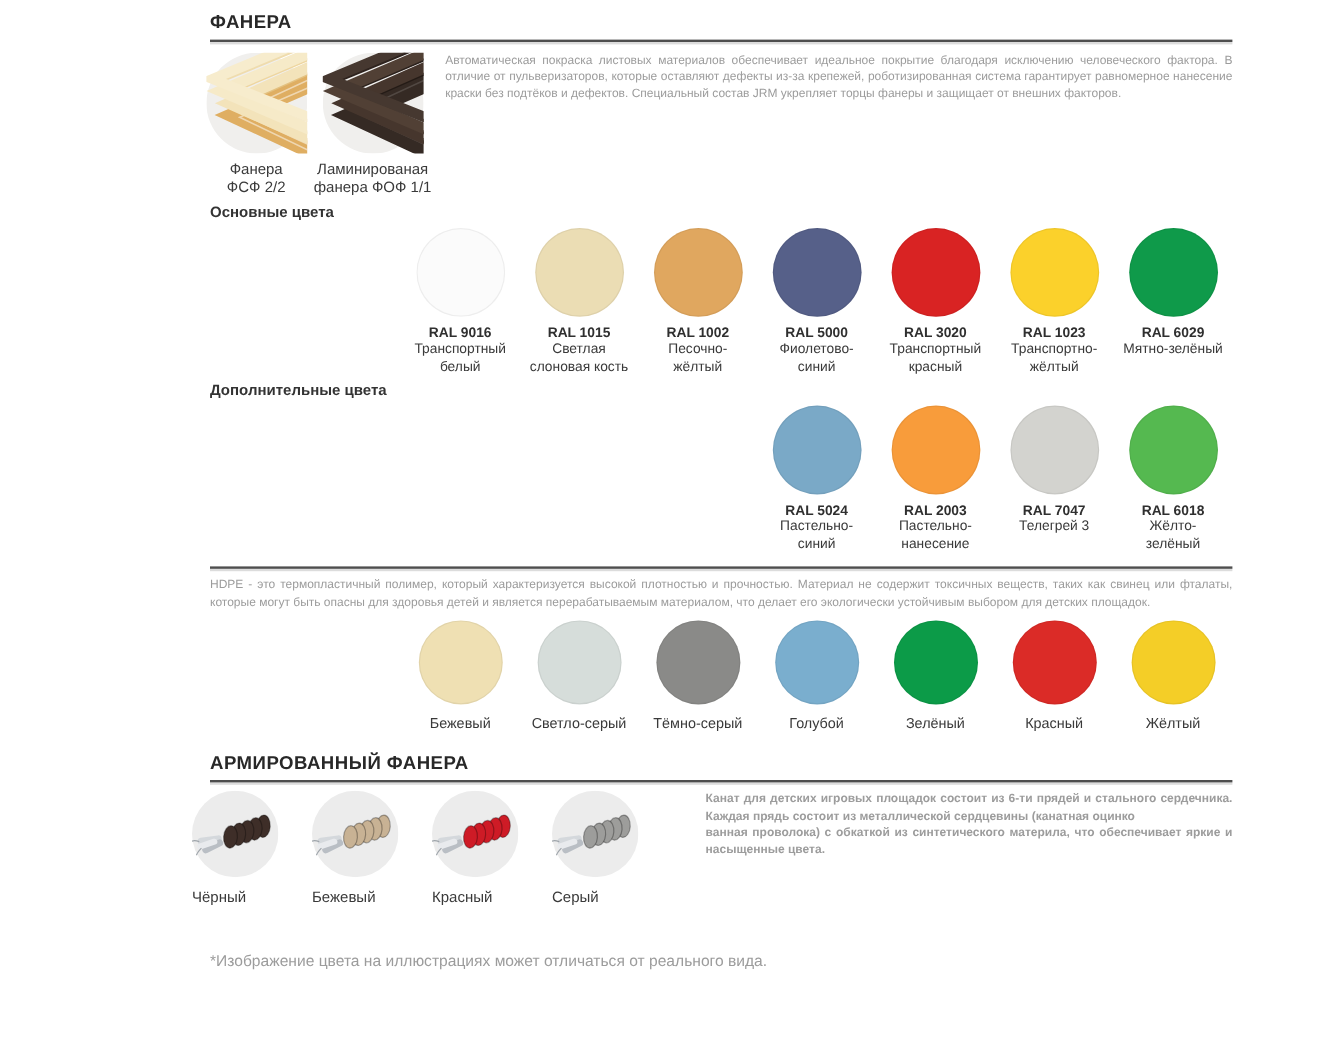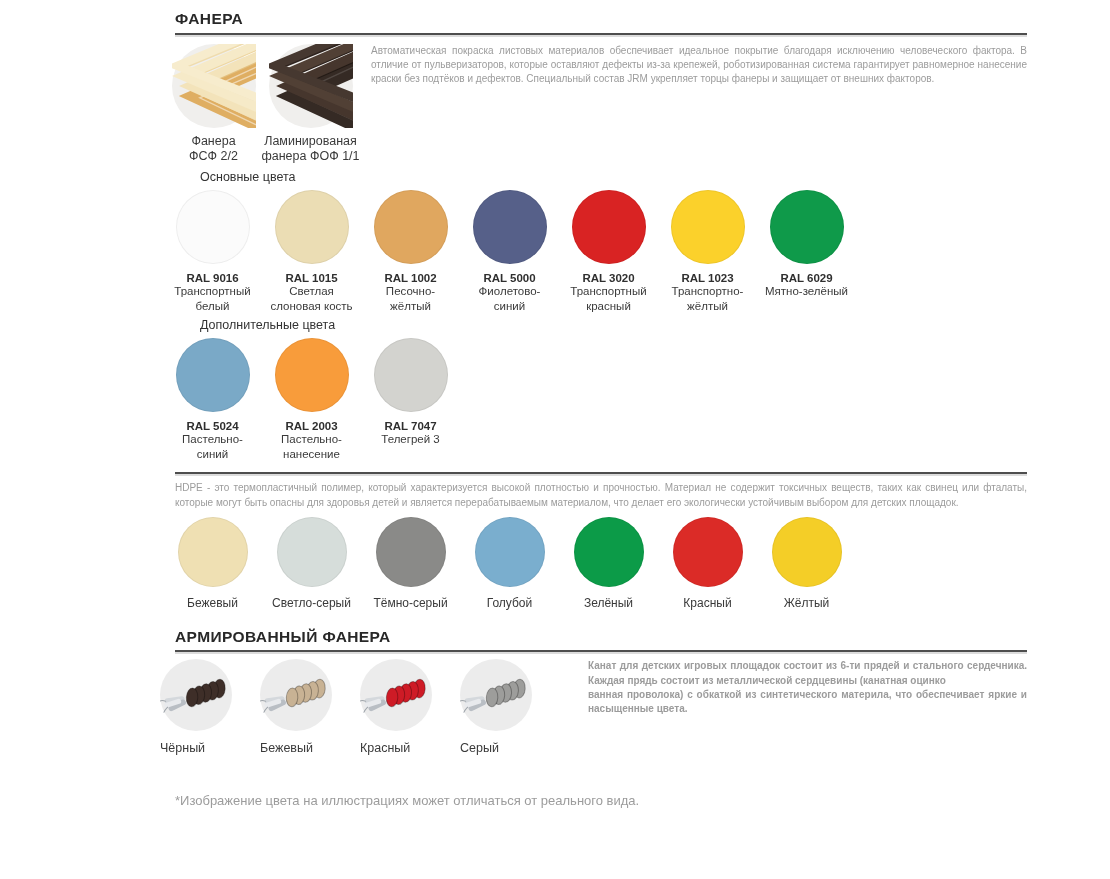--- a/index.html
+++ b/index.html
@@ -23,22 +23,22 @@
     text-align:justify;
   }
   
   .fanera-top { display:flex; margin-top:9px; align-items:flex-start; }
   .thumbs { display:flex; margin-left:-10px; flex:0 0 auto; }
   .thumb { width:97px; display:flex; flex-direction:column; align-items:center; }
   .thumb svg { width:84px; height:84px; display:block; }
   .thumb-label { margin-top:6px; font-size:12.5px; line-height:1.2; text-align:center; color:#3a3a3a; white-space:nowrap; }
   .fanera-top .para { flex:1; margin-left:12px; }
   
-  .sub-label { font-size:12.5px; font-weight:400; color:#333; margin-top:6px;margin-left:25px; }
-  .swatch-row { display:flex; margin-left:-12px; margin-top:6px; }
+  .sub-label { font-size:12.5px; font-weight:700; color:#333; margin-top:6px; }
+  .swatch-row { display:flex; margin-left:-12px; margin-top:6px;justify-content:flex-end; }
   .swatch { width:99px; display:flex; flex-direction:column; align-items:center; }
   .dot {
     width:74px; height:74px; border-radius:50%;
     box-shadow: inset 0 0 0 1px rgba(0,0,0,.055);
   }
   .dot.sm { width:70px; height:70px; }
   .code { margin-top:8px; font-size:11.5px; font-weight:700; color:#2f2f2f; white-space:nowrap; }
   .cname { font-size:11.5px; line-height:1.3; color:#3a3a3a; text-align:center; white-space:nowrap; }
   .hname { margin-top:9px; font-size:12px; color:#3a3a3a; white-space:nowrap; }
   .mt { margin-top:5px; }
@@ -177,20 +177,26 @@
         <div class="code">RAL 2003</div>
         <div class="cname">Пастельно-</div>
         <div class="cname">нанесение</div>
       </div>
       <div class="swatch">
         <div class="dot" style="background-color: rgb(211, 211, 207);"></div>
         <div class="code">RAL 7047</div>
         <div class="cname">Телегрей 3</div>
         <div class="cname"></div>
       </div>
+      <div class="swatch">
+        <div class="dot" style="background-color: rgb(85, 185, 80);"></div>
+        <div class="code">RAL 6018</div>
+        <div class="cname">Жёлто-</div>
+        <div class="cname">зелёный</div>
+      </div>
     </div>
   </section>
 
   <section class="sec-hdpe">
     <div class="rule"></div>
     <p class="para">HDPE - это термопластичный полимер, который характеризуется высокой плотностью и прочностью. Материал не содержит токсичных веществ, таких как свинец или фталаты, которые могут быть опасны для здоровья детей и является перерабатываемым материалом, что делает его экологически устойчивым выбором для детских площадок.</p>
 
     <div class="swatch-row">
       <div class="swatch">
         <div class="dot sm" style="background-color: rgb(239, 224, 179);"></div>

